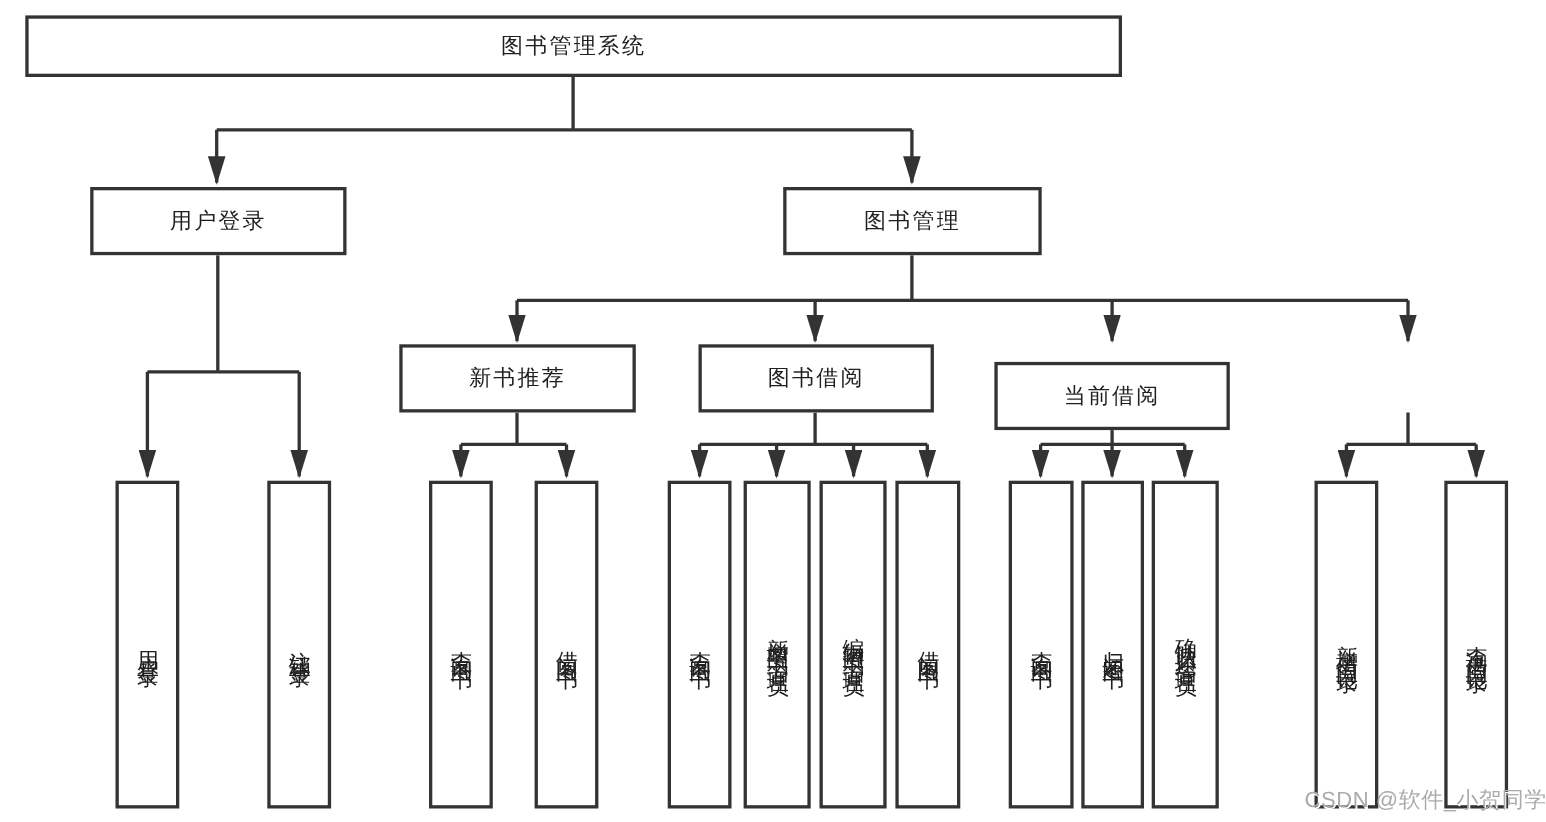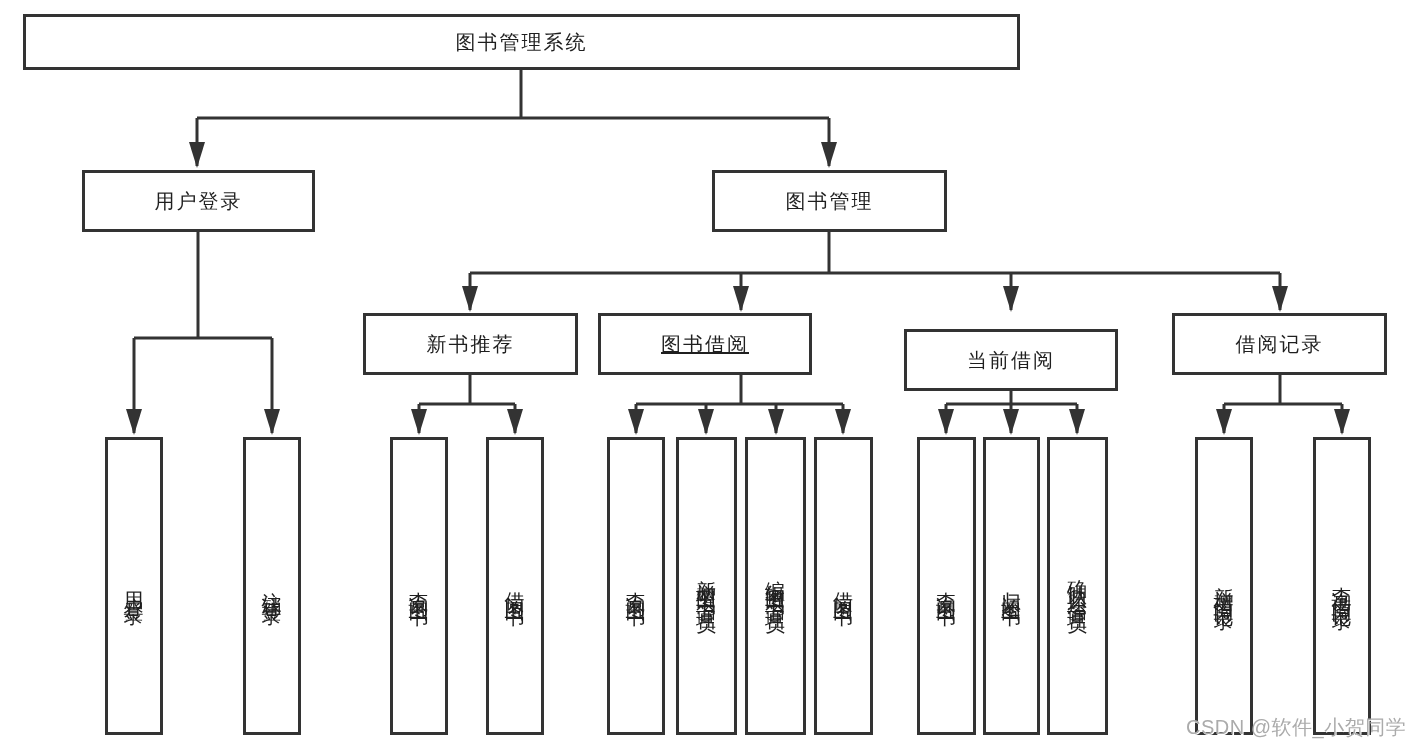--- a/index.html
+++ b/index.html
@@ -121,23 +121,22 @@
       <path class="ln arrow" d="M1342,404 V433"></path>
     </g>
   </svg>
 
   <div class="box" style="left:23px; top:14px; width:997px; height:56px;">图书管理系统</div>
 
   <div class="box" style="left:82px; top:170px; width:233px; height:62px;">用户登录</div>
   <div class="box" style="left:363px; top:313px; width:215px; height:62px;">新书推荐</div>
 
   <div class="box" style="left:712px; top:170px; width:235px; height:62px;">图书管理</div>
-  <div class="box" style="left:598px; top:313px; width:214px; height:62px;text-decoration:underline;">图书借阅</div>
+  <div class="box" style="left:635px; top:313px; width:214px; height:62px;">图书借阅</div>
   <div class="box" style="left:904px; top:329px; width:214px; height:62px;">当前借阅</div>
-  <div class="box" style="left:1172px; top:313px; width:215px; height:62px;">借阅记录</div>
 
   <div class="box v" style="left:105px; top:437px; width:58px; height:298px;">用户登录</div>
   <div class="box v" style="left:243px; top:437px; width:58px; height:298px;">注销登录</div>
 
   <div class="box v" style="left:390px; top:437px; width:58px; height:298px;">查询图书</div>
   <div class="box v" style="left:486px; top:437px; width:58px; height:298px;">借阅图书</div>
 
   <div class="box v" style="left:607px; top:437px; width:58px; height:298px;">查询图书</div>
   <div class="box v" style="left:676px; top:437px; width:61px; height:298px;">新增图书（管理员）</div>
   <div class="box v" style="left:745px; top:437px; width:61px; height:298px;">编辑图书（管理员）</div>

